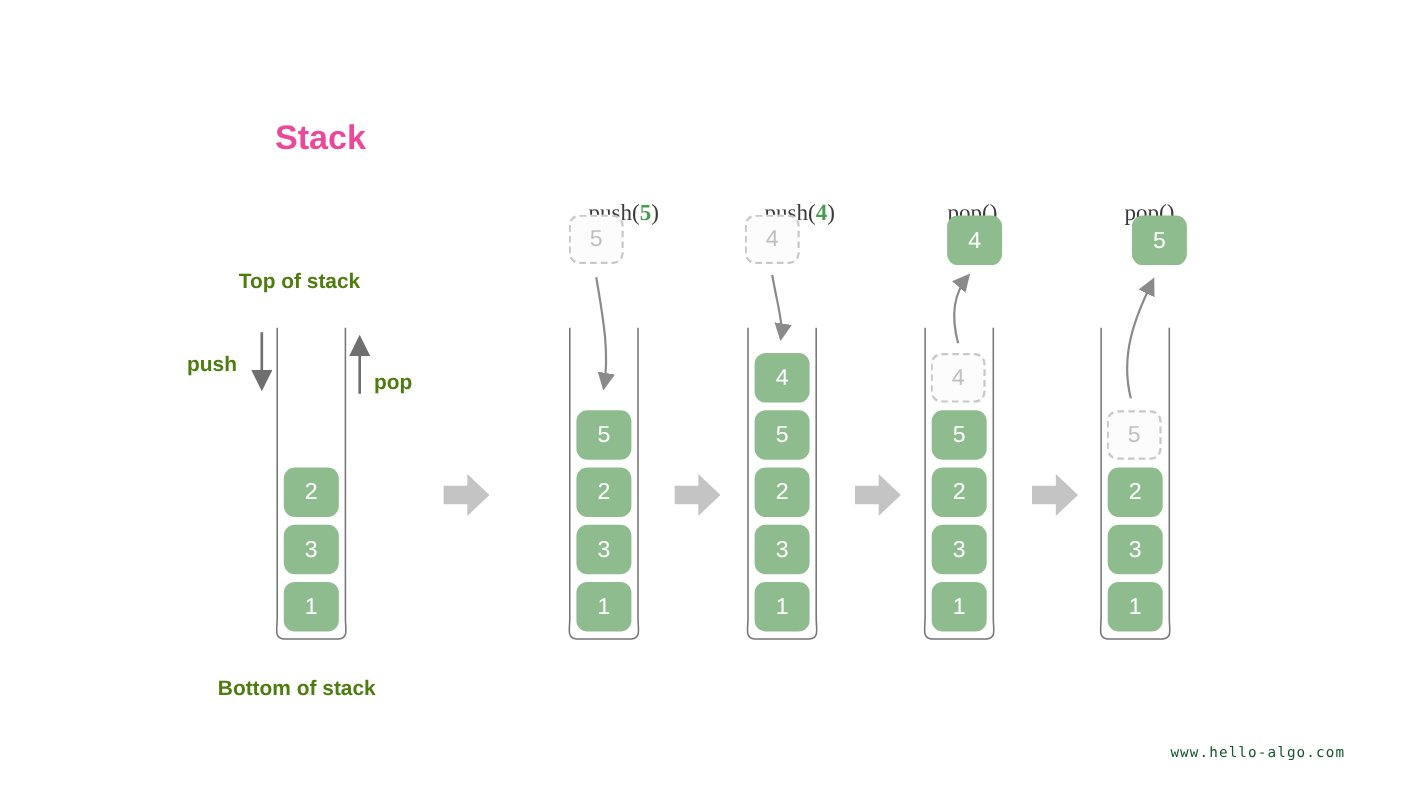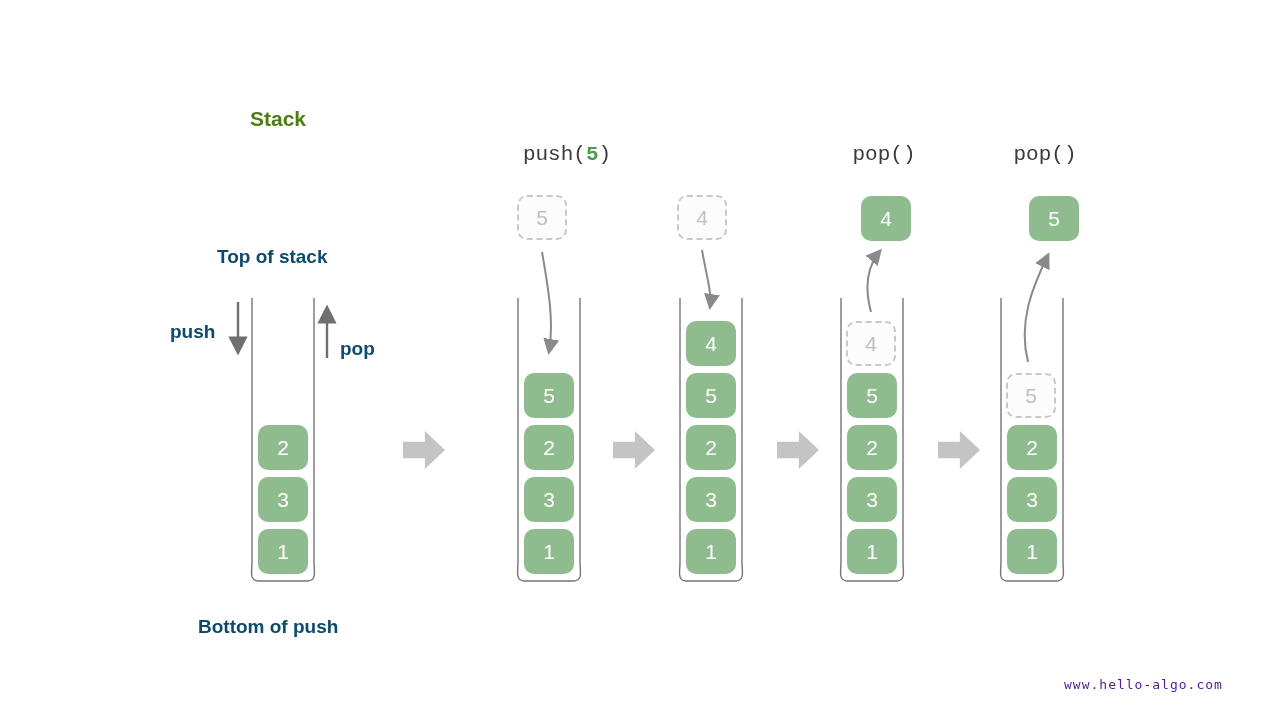--- a/index.html
+++ b/index.html
@@ -1,56 +1,57 @@
 <!DOCTYPE html>
 <html><head>
 <meta charset="utf-8">
 <style>
   html,body{margin:0;padding:0;background:#fff;}
   #canvas{
     position:relative;width:1280px;height:720px;background:#ffffff;overflow:hidden;
     font-family:"Liberation Sans",sans-serif;
   }
   .abs{position:absolute;}
-  .diagram-title{font-size:21px;font-weight:700;color:#4d7c0f;}
-  .side-label{font-size:19px;font-weight:700;color:#0c4a6e;white-space:nowrap;}
+  .diagram-title{font-size:31px;font-weight:700;color:#ec4899;}
+  .side-label{font-size:19px;font-weight:700;color:#4d7c0f;white-space:nowrap;}
   .op-label{
-    font-family:Liberation Mono, monospace;font-size:21px;color:#3a3a3a;
-    width:200px;text-align:center;white-space:nowrap;
+    font-family:Liberation Serif, serif;font-size:21px;color:#3a3a3a;
+    width:200px;text-align:center;white-space:nowrap;margin-top:38px;
   }
   .op-label .arg{color:#4c9b52;font-weight:700;}
   .box{
     width:50px;height:45px;border-radius:10px;background:#8fbc8f;color:#ffffff;
     font-size:21px;line-height:45px;text-align:center;
   }
   .box.dashed{
     background:#fcfcfc;border:2px dashed #c8c8c8;color:#bfbfbf;
     width:46px;height:41px;line-height:41px;
   }
   .block-arrow{
     width:42px;height:38px;background:#c4c4c4;
     clip-path:polygon(0% 28%,52% 28%,52% 0%,100% 50%,52% 100%,52% 72%,0% 72%);
   }
   .watermark{
-    font-family:"DejaVu Sans Mono",monospace;font-size:13px;color:#4c1d95;letter-spacing:1px;
+    font-family:"DejaVu Sans Mono",monospace;font-size:13px;color:#14532d;letter-spacing:1px;
   }
   svg{display:block;}
 </style>
 </head>
 <body>
 
 <div id="canvas">
 
   <div class="abs diagram-title" style="left:250px;top:107px;">Stack</div>
   <div class="abs side-label" style="left:217px;top:246px;">Top of stack</div>
   <div class="abs side-label" style="left:170px;top:321px;text-align:right;">push</div>
   <div class="abs side-label" style="left:340px;top:338px;">pop</div>
-  <div class="abs side-label" style="left:198px;top:616px;">Bottom of push</div>
+  <div class="abs side-label" style="left:198px;top:616px;">Bottom of stack</div>
 
   <div class="abs op-label" style="left:467px;top:143px;"><span>push(</span><span class="arg">5</span><span>)</span></div>
+  <div class="abs op-label" style="left:627px;top:143px;"><span>push(</span><span class="arg">4</span><span>)</span></div>
   <div class="abs op-label" style="left:784px;top:143px;"><span>pop()</span></div>
   <div class="abs op-label" style="left:945px;top:143px;"><span>pop()</span></div>
 
   <svg class="abs" style="left:0;top:0;" width="1280" height="720" viewBox="0 0 1280 720">
     <defs>
       <marker id="ah-light" markerWidth="10" markerHeight="10" refX="6.5" refY="4" orient="auto">
         <path d="M0,0 L8,4 L0,8 Z" fill="#8a8a8a"></path>
       </marker>
       <marker id="ah-dark" markerWidth="10" markerHeight="10" refX="6.5" refY="4" orient="auto">
         <path d="M0,0 L8,4 L0,8 Z" fill="#6f6f6f"></path>

